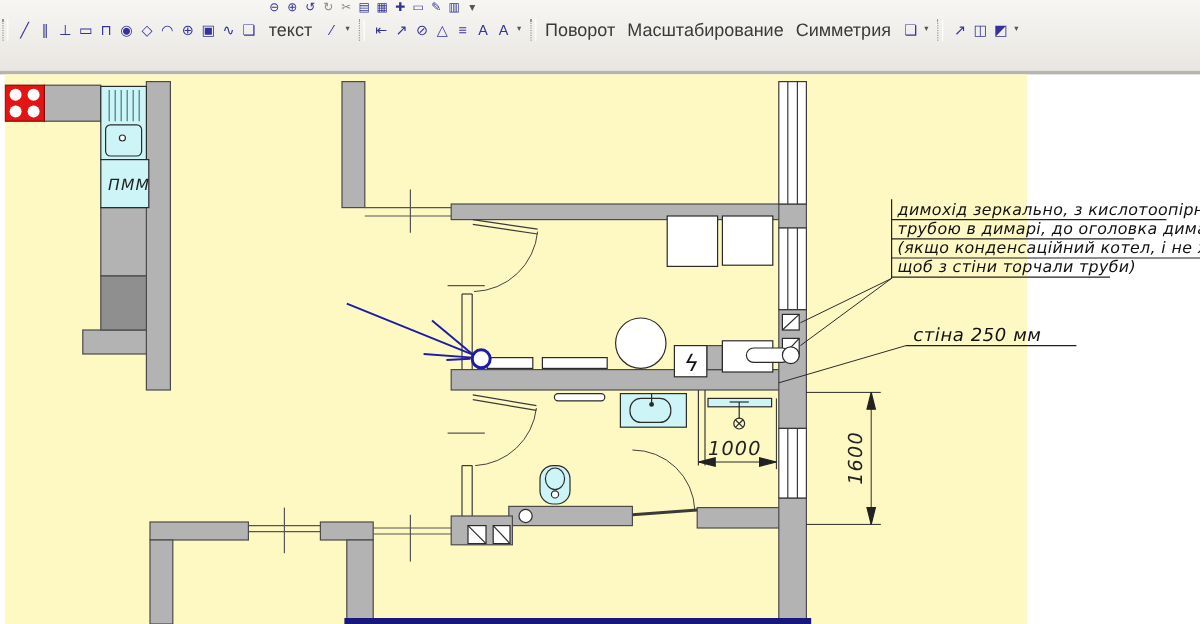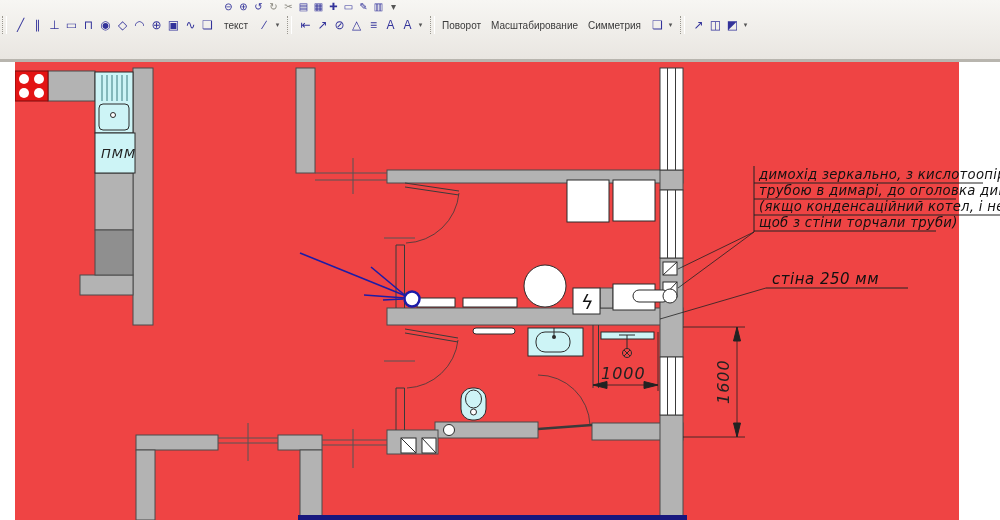--- a/index.html
+++ b/index.html
@@ -10,22 +10,22 @@
   .tb-row1{height:13px;overflow:hidden;}
   .tb-row2{height:24px;}
   .tb-group{display:flex;align-items:center;padding:0 3px;}
   .tb-handle{width:3px;height:18px;margin:0 2px;border-left:1px dotted #9a978f;border-right:1px solid #fff;}
   .tb-icon{display:inline-block;width:17px;height:18px;line-height:18px;text-align:center;
            font-size:12px;color:#33339a;cursor:default;}
   .tb-row1 .tb-icon{width:15px;height:12px;line-height:12px;font-size:10px;}
   .tb-icon.gray{color:#8a887f;}
   .tb-overflow{display:inline-block;width:9px;font-size:7px;color:#555;text-align:center;}
   .tb-text{border:0;background:transparent;font-family:"Liberation Sans",sans-serif;
-           font-size:10px;color:#3a3a3a;padding:2px 5px;cursor:default;}
-  .canvas{position:absolute;top:62px;left:15px;width:944px;height:458px;background:#ef4444;}
+           font-size:15px;color:#3a3a3a;padding:2px 5px;cursor:default;}
+  .canvas{position:absolute;top:62px;left:4px;width:852px;height:458px;background:#fef9c3;}
   svg text{font-family:"DejaVu Sans",sans-serif;}
   .cadnote{font-style:italic;font-size:13.2px;fill:#111;letter-spacing:.3px;}
   .cadbig{font-style:italic;font-size:15px;fill:#111;letter-spacing:.5px;}
   .caddim{font-style:italic;font-size:16px;fill:#222;letter-spacing:1px;}
   .pmm{font-style:italic;font-size:13px;fill:#222;letter-spacing:1px;}
 </style>
 </head>
 <body>
 
 <div class="toolbar">

